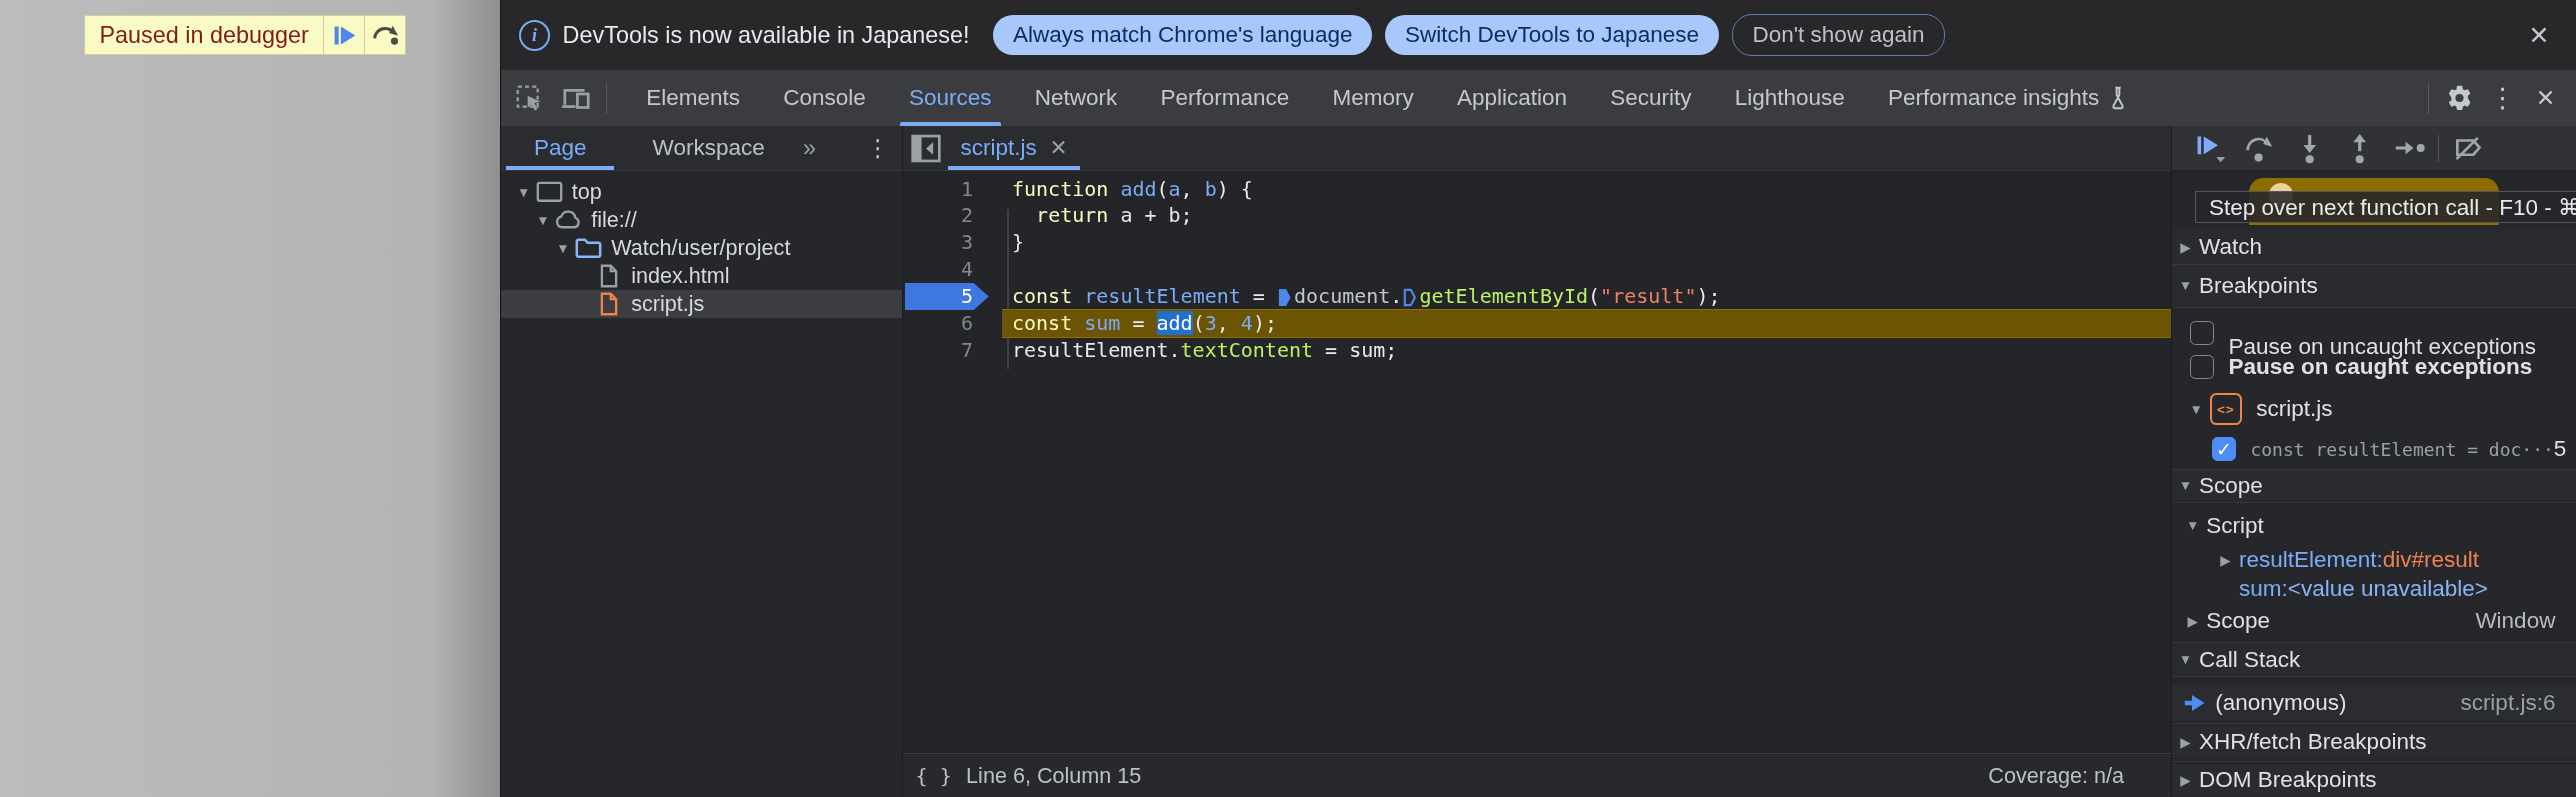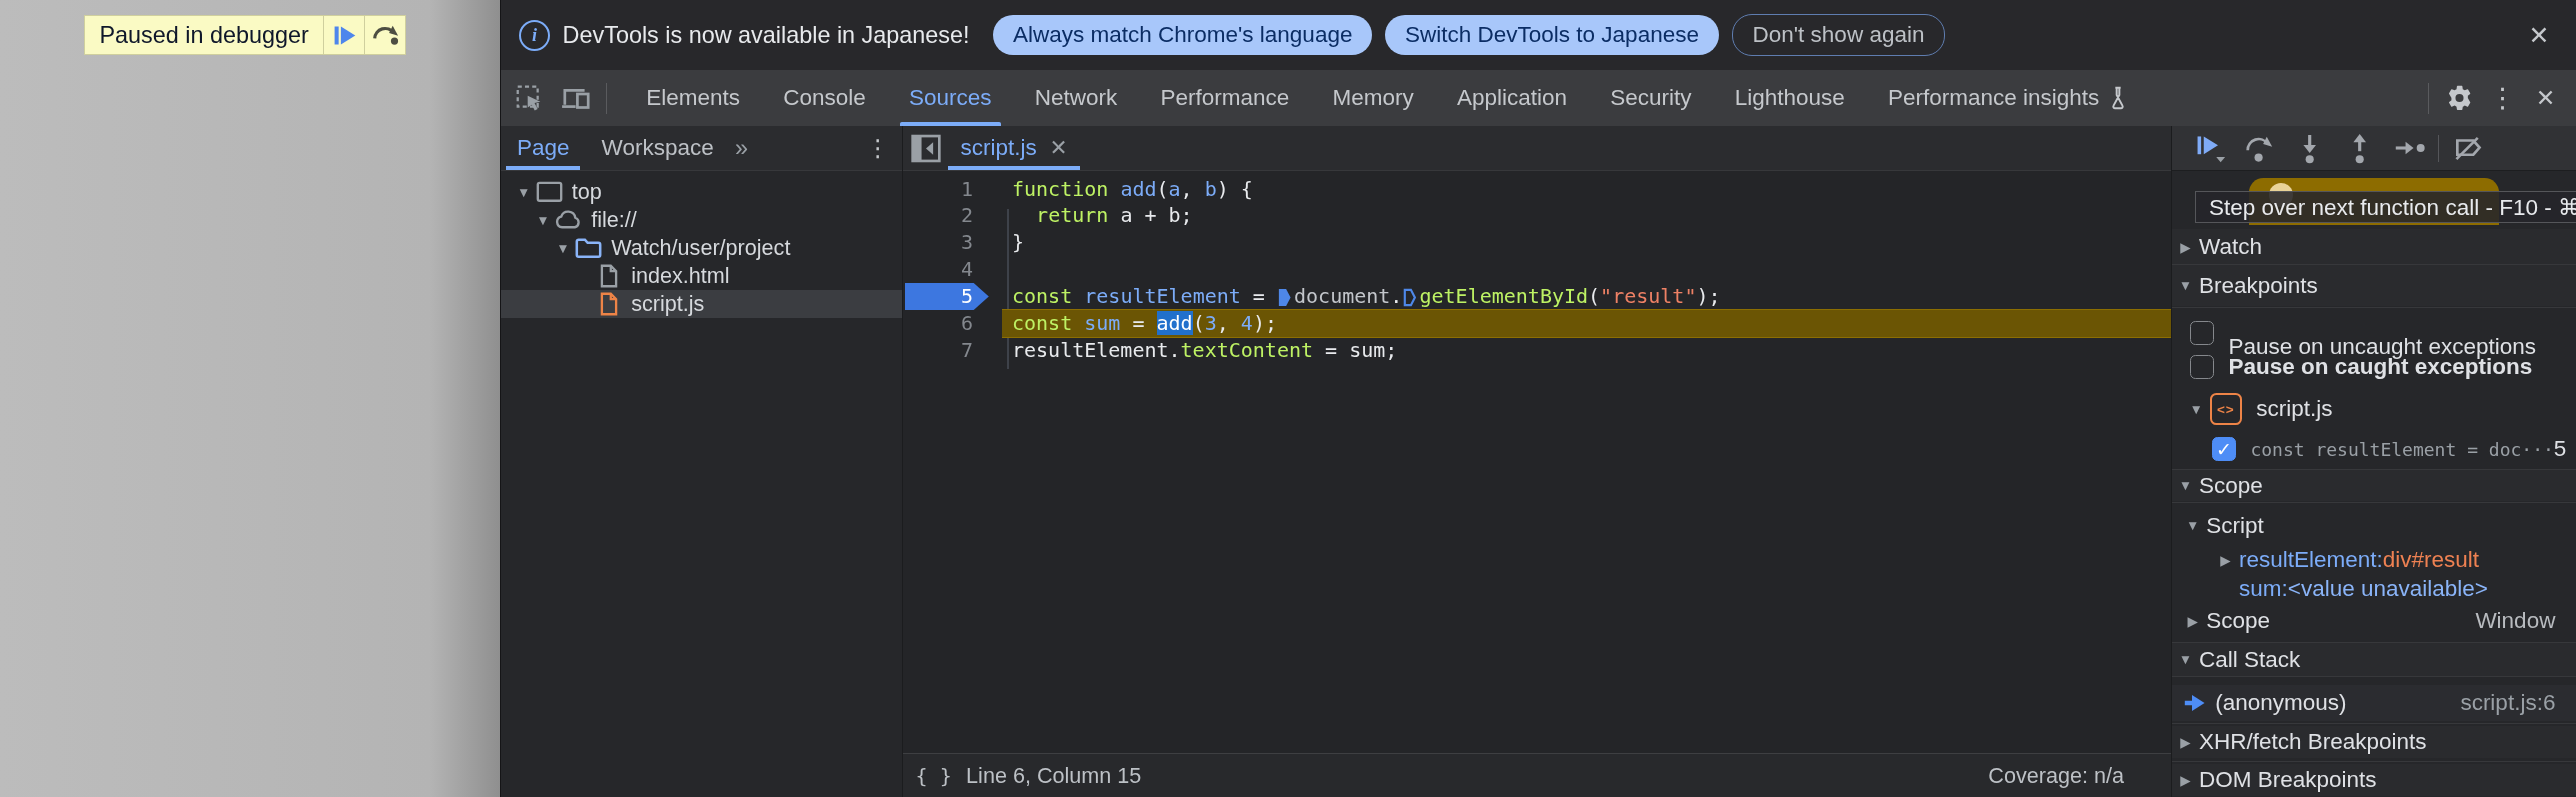--- a/index.html
+++ b/index.html
@@ -3,21 +3,21 @@
 <meta charset="utf-8">
 <style>
   html,body{margin:0;padding:0;background:#000;}
   .screen{position:relative;width:2576px;height:797px;overflow:hidden;background:#242528;
           font-family:"Liberation Sans",sans-serif;-webkit-font-smoothing:antialiased;}
   
   .page-area{position:absolute;left:0;top:0;width:500px;height:797px;
              background:linear-gradient(to right,#bcbcbc 0%,#b4b4b4 86%,#8f8f8f 100%);}
   .paused-banner{position:absolute;left:84px;top:15.3px;height:40px;display:flex;align-items:stretch;
                  background:#fafac4;border:0.9px solid #cfcf9e;box-sizing:border-box;}
-  .paused-banner .pb-text{display:flex;align-items:center;padding:0 14.4px;color:#0f172a;font-size:23.4px;}
+  .paused-banner .pb-text{display:flex;align-items:center;padding:0 14.4px;color:#7f1d1d;font-size:23.4px;}
   .pb-btn{width:40px;display:flex;align-items:center;justify-content:center;border-left:0.9px solid #cfcf9e;cursor:pointer;}
   
   .devtools{position:absolute;left:500px;top:0;width:2076px;height:797px;background:#242528;border-left:0.9px solid #151517;box-sizing:border-box;}
   
   .notif-bar{position:absolute;left:0;top:0;width:100%;height:70px;background:#28282b;display:flex;align-items:center;padding-left:18px;box-sizing:border-box;}
   .info-icon{width:27px;height:27px;border:2.2px solid #7cacf8;border-radius:50%;color:#7cacf8;
              display:flex;align-items:center;justify-content:center;font-size:18px;font-weight:bold;font-family:"Liberation Serif",serif;font-style:italic;}
   .notif-msg{color:#e8eaed;font-size:23.4px;margin:0 23.4px 0 12.6px;}
   .pill{height:40px;border-radius:20px;background:#a8c7fa;color:#0b2d64;font-size:22.5px;
         display:flex;align-items:center;padding:0 20px;margin-right:12.6px;cursor:pointer;white-space:nowrap;}
@@ -35,21 +35,21 @@
   .tab .flask{margin-left:9px;display:flex;}
   .tb-right{margin-left:auto;display:flex;align-items:center;height:100%;}
   .tb-right .tb-sep{margin:0 9px;}
   .tb-btn{width:43px;height:43px;display:flex;align-items:center;justify-content:center;color:#c5c8cc;cursor:pointer;font-size:27px;}
   
   .content{position:absolute;left:0;top:126px;width:100%;height:671px;}
   
   .tree-pane{position:absolute;left:0;top:0;width:401px;height:671px;background:#26272a;}
   .tree-header{position:absolute;left:0;top:0;width:100%;height:45px;background:#2b2c2f;border-bottom:0.9px solid #37383b;
                display:flex;align-items:center;box-sizing:border-box;}
-  .th-tab{position:relative;height:100%;display:flex;align-items:center;padding:0 16px;font-size:22.5px;color:#bdc1c6;cursor:pointer;}
+  .th-tab{position:relative;height:100%;display:flex;align-items:center;padding:0 33px;font-size:22.5px;color:#bdc1c6;cursor:pointer;}
   .th-tab.active{color:#7cacf8;}
   .th-tab.active::after{content:"";position:absolute;left:5.4px;right:5.4px;bottom:0;height:3.6px;background:#7cacf8;}
   .th-chev{color:#9aa0a6;font-size:23.4px;margin-left:5.4px;cursor:pointer;}
   .th-kebab{margin-left:auto;margin-right:12.6px;color:#c5c8cc;font-size:23.4px;cursor:pointer;}
   .tree{position:absolute;left:0;top:52px;width:100%;}
   .tree-row{position:relative;height:28px;display:flex;align-items:center;font-size:21.6px;color:#d6d9dd;cursor:pointer;white-space:nowrap;}
   .tree-row.selected{background:#3b3d41;}
   .tw-arrow{color:#9aa0a6;font-size:13.5px;width:20px;text-align:center;flex:none;}
   .tw-icon{width:31px;display:flex;justify-content:center;flex:none;margin-right:7.2px;}
   
@@ -60,21 +60,21 @@
   .ed-tab::after{content:"";position:absolute;left:0;right:0;bottom:0;height:3.6px;background:#7cacf8;}
   .ed-tab .tab-close{color:#9aa0a6;font-size:21.6px;margin-left:12.6px;}
   .code-area{position:absolute;left:0;top:45px;width:100%;height:582px;font-family:"DejaVu Sans Mono",monospace;font-size:20px;}
   .indent-guide{position:absolute;left:104px;top:38px;width:1.8px;height:160px;background:#3e424a;}
   .gutter-num{position:absolute;left:0;width:70px;height:27px;line-height:27px;text-align:right;color:#84888e;z-index:2;}
   .exec-badge{position:absolute;left:1.8px;width:84px;height:27px;background:#3d77e0;z-index:1;
               clip-path:polygon(0 0,82% 0,100% 50%,82% 100%,0 100%);}
   .exec-badge + .gutter-num{color:#fff;}
   .code-line{position:absolute;left:109px;height:27px;line-height:27px;white-space:pre;z-index:2;color:#e8eaed;}
   .paused-row{position:absolute;left:99px;right:0;height:27px;background:#6b5504;border-top:1.8px solid #8c6e02;border-bottom:1.8px solid #8c6e02;box-sizing:content-box;z-index:1;}
-  .tok-kw{color:#bef264}.tok-var{color:#7cacf8}.tok-fn{color:#bef264}.tok-str{color:#ee8165}
+  .tok-kw{color:#fef9c3}.tok-var{color:#7cacf8}.tok-fn{color:#bef264}.tok-str{color:#ee8165}
   .tok-txt{color:#e8eaed}.tok-dim{color:#c3c6cb}.tok-num{color:#7cacf8}
   .tok-sel{background:#2170cc;color:#ffffff;}
   .inline-marker{display:inline-block;vertical-align:-3.6px;margin:0 2.7px 0 0.9px;}
   .status-bar{position:absolute;left:0;bottom:0;width:100%;height:44px;background:#28292c;border-top:0.9px solid #3e3f42;
               display:flex;align-items:center;box-sizing:border-box;color:#bdc1c6;font-size:21.6px;}
   .sb-braces{font-family:"DejaVu Sans Mono",monospace;font-size:20px;margin:0 14.4px 0 12.6px;cursor:pointer;}
   .sb-right{margin-left:auto;margin-right:47px;}
   
   .debug-pane{position:absolute;left:1670px;top:0;width:406px;height:671px;background:#26272a;border-left:1.8px solid #1b1c1e;box-sizing:border-box;}
   .debug-toolbar{position:absolute;left:0;top:0;width:100%;height:45px;background:#313235;border-bottom:0.9px solid #1d1e20;

